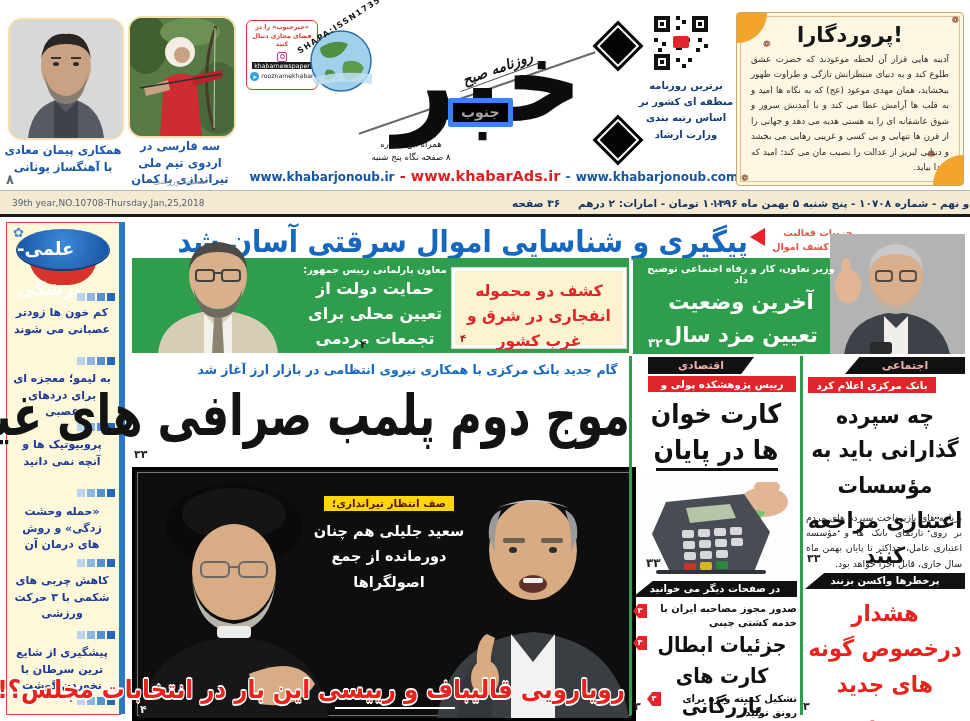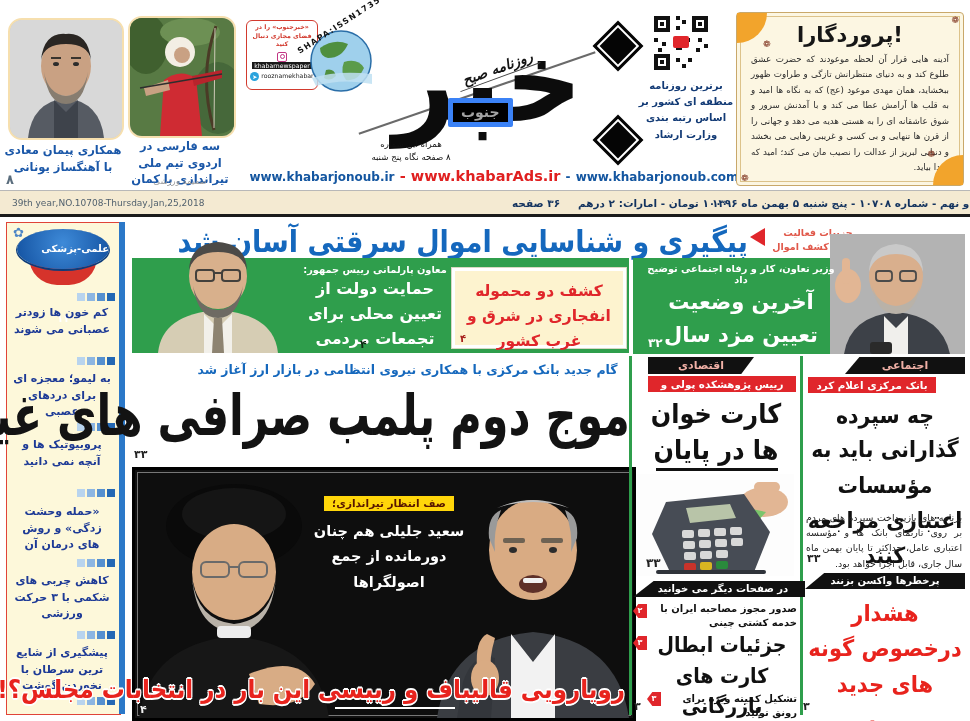--- a/index.html
+++ b/index.html
@@ -38,21 +38,21 @@
   .prayer-title{font-size:21px;font-weight:bold;color:#161616;}
   .prayer-body{font-size:8.7px;line-height:1.78;color:#2a2a2a;text-align:justify;}
   
   .dateline{background:#f4ead2;border-top:1px solid #b8b8b8;}
   .dl{font-size:9px;color:#51616e;line-height:24px;white-space:nowrap;}
   .dl-fa{font-size:10.5px;font-weight:bold;color:#13335f;line-height:24px;white-space:nowrap;}
   .blackrule{background:#1b1b1b;}
   
   .sidebar{background:#fdf8da;border:1.5px solid #e04438;}
   .blueedge{background:#2b78c8;}
-  .badge-blue{background:radial-gradient(circle at 50% 35%,#3e8ad8,#114f9e);border-radius:50%;color:#fff;font-weight:bold;font-size:10px;line-height:40px;text-align:right;box-shadow:0 1px 0 1px #0d3c7a;}
+  .badge-blue{background:radial-gradient(circle at 50% 35%,#3e8ad8,#114f9e);border-radius:50%;color:#fff;font-weight:bold;font-size:18px;line-height:40px;text-align:left;box-shadow:0 1px 0 1px #0d3c7a;}
   .badge-red{background:#d6332b;border-radius:0 0 60px 60px;}
   .badge-num{color:#fff;font-weight:bold;font-size:10px;}
   .flower{color:#4d86c6;font-size:13px;}
   .sb-item{color:#1d3a96;font-weight:bold;font-size:11px;line-height:1.5;text-align:center;}
   .sb-sep{display:flex;justify-content:flex-end;gap:2px;padding-right:6px;}
   .sb-sep i{width:8px;height:8px;display:block;}
   
   .greenbox{background:#2f9e4c;}
   .lead-headline{color:#1568bd;font-weight:bold;font-size:27px;transform:scaleY(1.12);transform-origin:center top;white-space:nowrap;}
   .lead-kicker{color:#e0584a;font-weight:bold;font-size:9.5px;line-height:1.5;}
@@ -412,21 +412,21 @@
           <rect x="64" y="77" width="12" height="8" rx="2"></rect>
           <rect x="80" y="76" width="12" height="8" rx="2"></rect>
       </g>
       <rect x="48" y="89" width="12" height="8" rx="2" fill="#c8332a"></rect>
       <rect x="64" y="88" width="12" height="8" rx="2" fill="#d8b622"></rect>
       <rect x="80" y="87" width="12" height="8" rx="2" fill="#2a8a3c"></rect>
       <rect x="20" y="96" width="110" height="4" rx="2" fill="#2f333a"></rect>
     </svg>
   </div>
   <div class="abs smallpage" style="left:646px;top:556px;font-size:12px;">۳۳</div>
-  <div class="abs blackbar tag-l rtl" style="left:633px;top:581px;width:164px;height:16px;padding-left:8px;">در صفحات دیگر می خوانید</div>
+  <div class="abs blackbar tag-l rtl" style="left:633px;top:581px;width:164px;height:16px;">در صفحات دیگر می خوانید</div>
 
   <div class="abs" style="left:633px;top:602px;width:164px;">
     <div class="abs marker" style="left:0;top:2px;">۲</div>
     <div class="eco-item-s rtl" style="margin-right:0;margin-left:18px;text-align:right;">صدور مجوز مصاحبه ایران با خدمه کشتی چینی</div>
   </div>
   <div class="abs" style="left:633px;top:630px;width:164px;">
     <div class="abs marker" style="left:0;top:6px;">۳</div>
     <div class="eco-item-b rtl ctr" style="margin-left:14px;">جزئیات ابطال کارت های بازرگانی</div>
   </div>
   <div class="abs" style="left:633px;top:692px;width:164px;">

